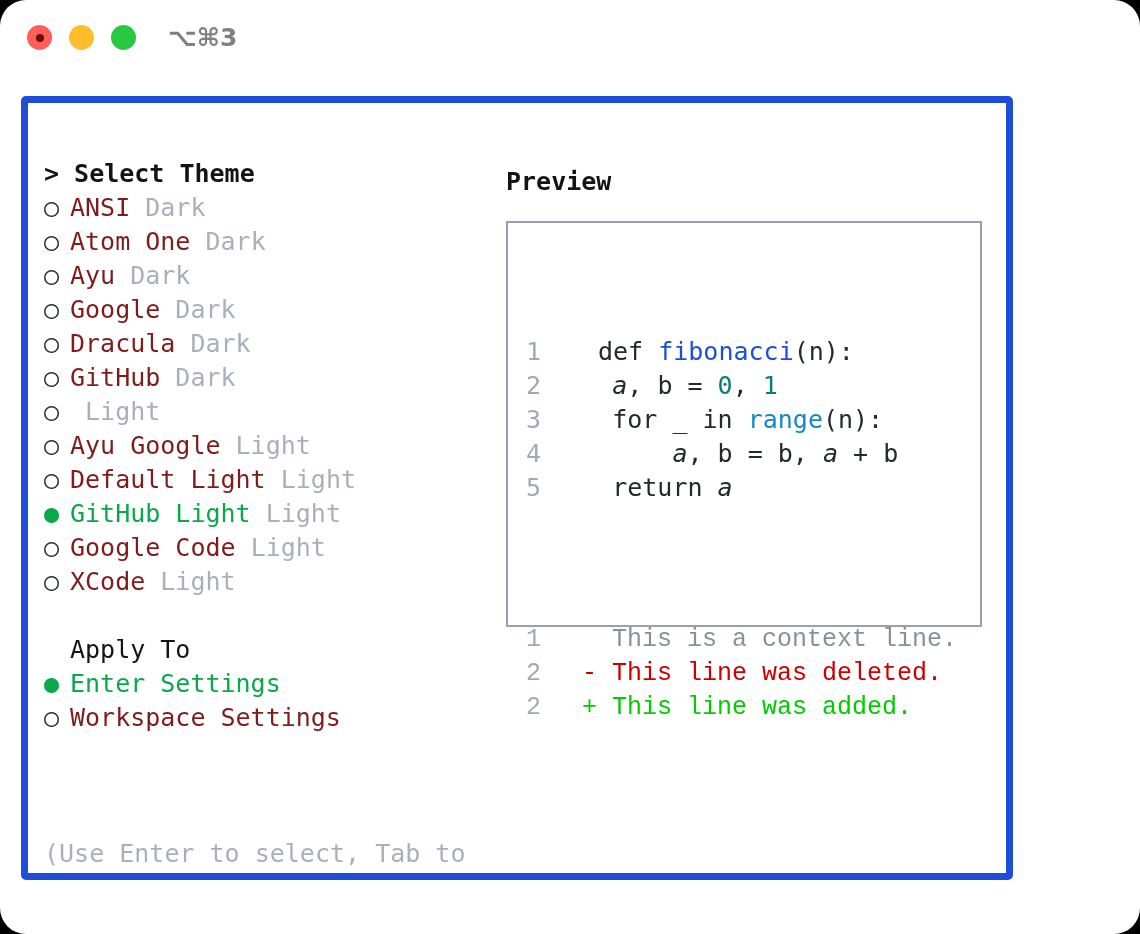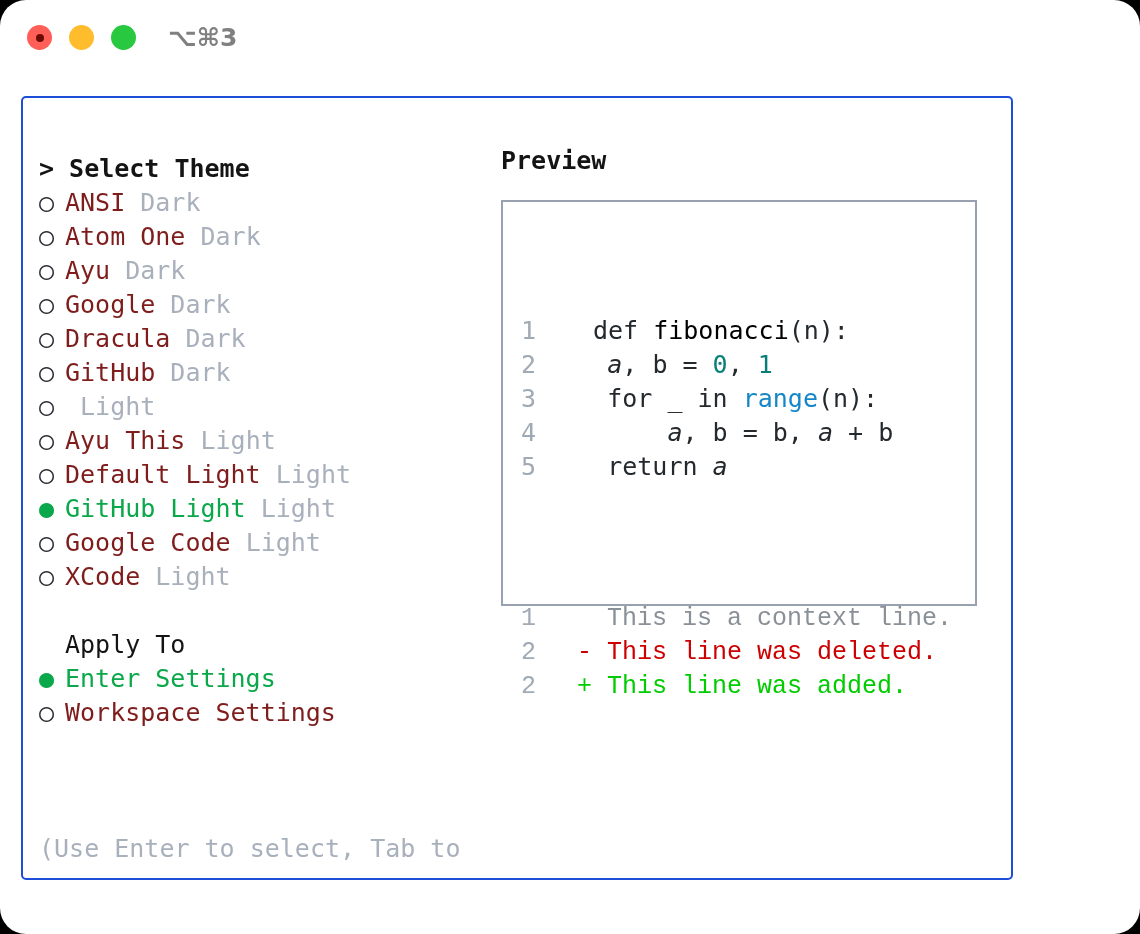--- a/index.html
+++ b/index.html
@@ -69,21 +69,21 @@
     white-space: pre;
   }
 
   
   .panel {
     position: absolute;
     left: 21px;
     top: 96px;
     width: 992px;
     height: 784px;
-    border: 2px solid #1d4ed8;
+    border: 7px solid #1d4ed8;
     border-radius: 5px;
     box-sizing: border-box;
     background: #ffffff;
   }
 
   
   .left-col {
     position: absolute;
     left: 16px;
     top: 54px;
@@ -141,21 +141,21 @@
     line-height: 34px;
     color: #a8b0bc;
     white-space: pre;
     width: 400px;
   }
 
   
   .right-col {
     position: absolute;
     left: 478px;
-    top: 46px;
+    top: 62px;
     width: 500px;
   }
   .preview-title {
     font-size: 25px;
     font-weight: 700;
     color: #141414;
     line-height: 34px;
     white-space: pre;
   }
   .preview-box {
@@ -174,21 +174,21 @@
     font-size: 25px;
     line-height: 34px;
     white-space: pre;
   }
   .ln {
     color: #a0aab4;
     display: inline-block;
     width: 26px;
   }
   .kw   { color: #24292e; margin-left: 46px; }
-  .fn   { color: #000000; }
+  .fn   { color: #1d4ed8; }
   .num  { color: #087e78; }
   .bi   { color: #1586c7; }
   .var  { color: #24292e; font-style: italic; }
   .plain{ color: #24292e; }
 
   .diff-ctx { color: #8a9097; }
   .diff-del { color: #cc0000; }
   .diff-add { color: #00cc00; }
   .diff-block { margin-top: 50px; font-family: Liberation Mono, monospace; }
 </style>
@@ -213,21 +213,21 @@
       <div class="heading mono">&gt; Select Theme</div>
 
       <div class="list" id="theme-list">
           <div class="row mono"><span class="marker">○</span><span class="label">ANSI</span><span class="variant"> Dark</span></div>
           <div class="row mono"><span class="marker">○</span><span class="label">Atom One</span><span class="variant"> Dark</span></div>
           <div class="row mono"><span class="marker">○</span><span class="label">Ayu</span><span class="variant"> Dark</span></div>
           <div class="row mono"><span class="marker">○</span><span class="label">Google</span><span class="variant"> Dark</span></div>
           <div class="row mono"><span class="marker">○</span><span class="label">Dracula</span><span class="variant"> Dark</span></div>
           <div class="row mono"><span class="marker">○</span><span class="label">GitHub</span><span class="variant"> Dark</span></div>
           <div class="row mono"><span class="marker">○</span><span class="variant"> Light</span></div>
-          <div class="row mono"><span class="marker">○</span><span class="label">Ayu This</span><span class="variant"> Light</span></div>
+          <div class="row mono"><span class="marker">○</span><span class="label">Ayu Google</span><span class="variant"> Light</span></div>
           <div class="row mono"><span class="marker">○</span><span class="label">Default Light</span><span class="variant"> Light</span></div>
           <div class="row mono sel"><span class="marker sel">●</span><span class="label">GitHub Light</span><span class="variant"> Light</span></div>
           <div class="row mono"><span class="marker">○</span><span class="label">Google Code</span><span class="variant"> Light</span></div>
           <div class="row mono"><span class="marker">○</span><span class="label">XCode</span><span class="variant"> Light</span></div>
         </div>
 
       <div class="spacer-34"></div>
 
       <div class="apply-heading mono">Apply To</div>
 

